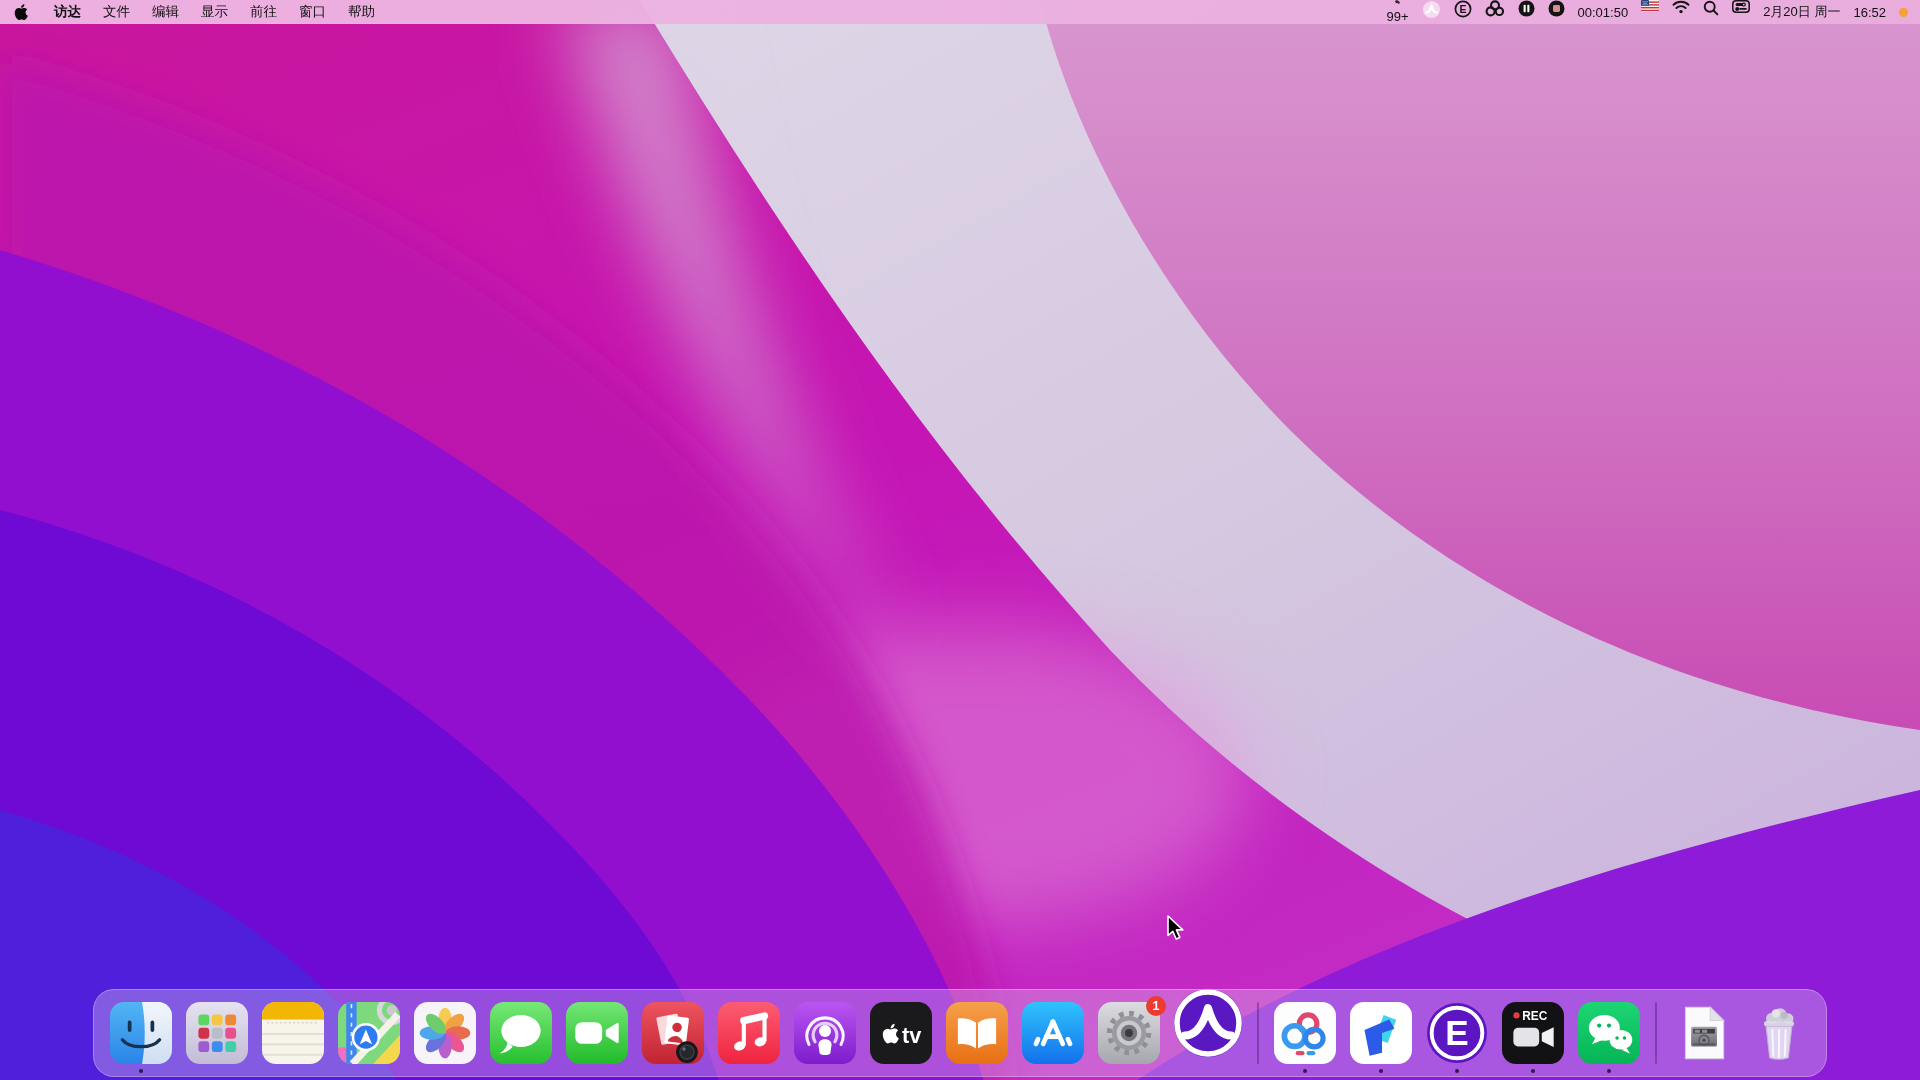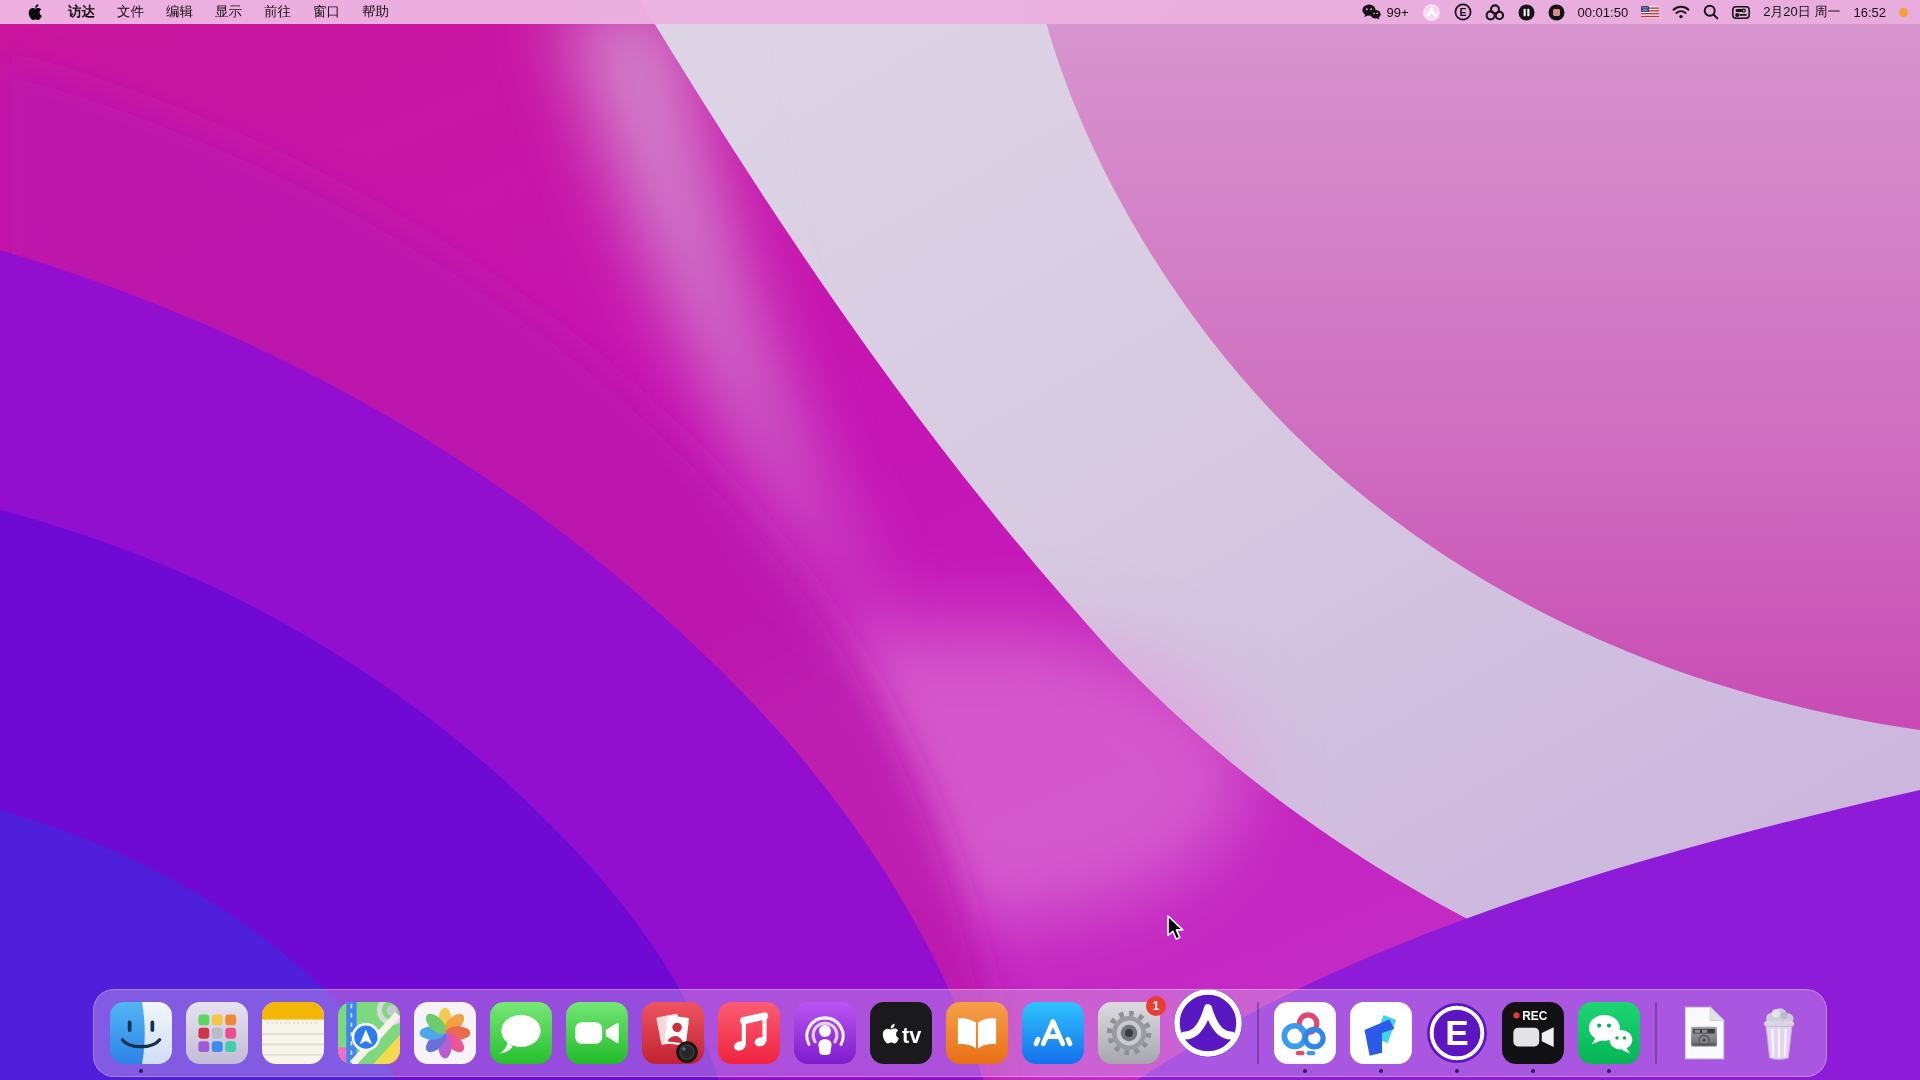--- a/index.html
+++ b/index.html
@@ -5,26 +5,26 @@
   html,body{margin:0;padding:0;width:1920px;height:1080px;overflow:hidden;
     font-family:"Liberation Sans","DejaVu Sans",sans-serif;-webkit-font-smoothing:antialiased;}
   .stage{position:relative;width:1920px;height:1080px;overflow:hidden;background:#b06cd0;}
   .wallpaper{position:absolute;inset:0;}
 
   
   .menubar{position:absolute;top:0;left:0;right:0;height:24px;
     background:linear-gradient(90deg,rgba(238,182,226,.96),rgba(233,173,222,.96));
     display:flex;align-items:center;justify-content:space-between;
     font-size:13.5px;color:#111;z-index:50;}
-  .mb-left{display:flex;align-items:flex-start;height:100%;padding-left:14px;}
+  .mb-left{display:flex;align-items:flex-start;height:100%;}
   .apple{display:flex;align-items:center;padding:0 14px;height:100%;}
   .menu-item{padding:0 11px;height:100%;display:flex;align-items:center;white-space:nowrap;}
   .menu-item.active{font-weight:700;}
   .mb-right{display:flex;align-items:center;height:100%;padding-right:12px;gap:13px;}
-  .st{display:flex;align-items:center;gap:5px;height:100%;}
+  .st{display:flex;align-items:center;gap:5px;height:100%;flex-direction:column;}
   .st svg{display:block;}
   .timer,.clock,.datetxt,.badge99{font-size:13px;color:#111;white-space:nowrap;}
   .rec-ind{width:9px;height:9px;border-radius:50%;background:#f5a233;}
 
   
   .dock{position:absolute;bottom:3px;left:50%;transform:translateX(-50%);
     height:86px;display:flex;align-items:center;padding:0 9px;
     background:rgba(216,186,236,.38);
     border:1px solid rgba(255,255,255,.28);
     border-radius:21px;z-index:40;}

